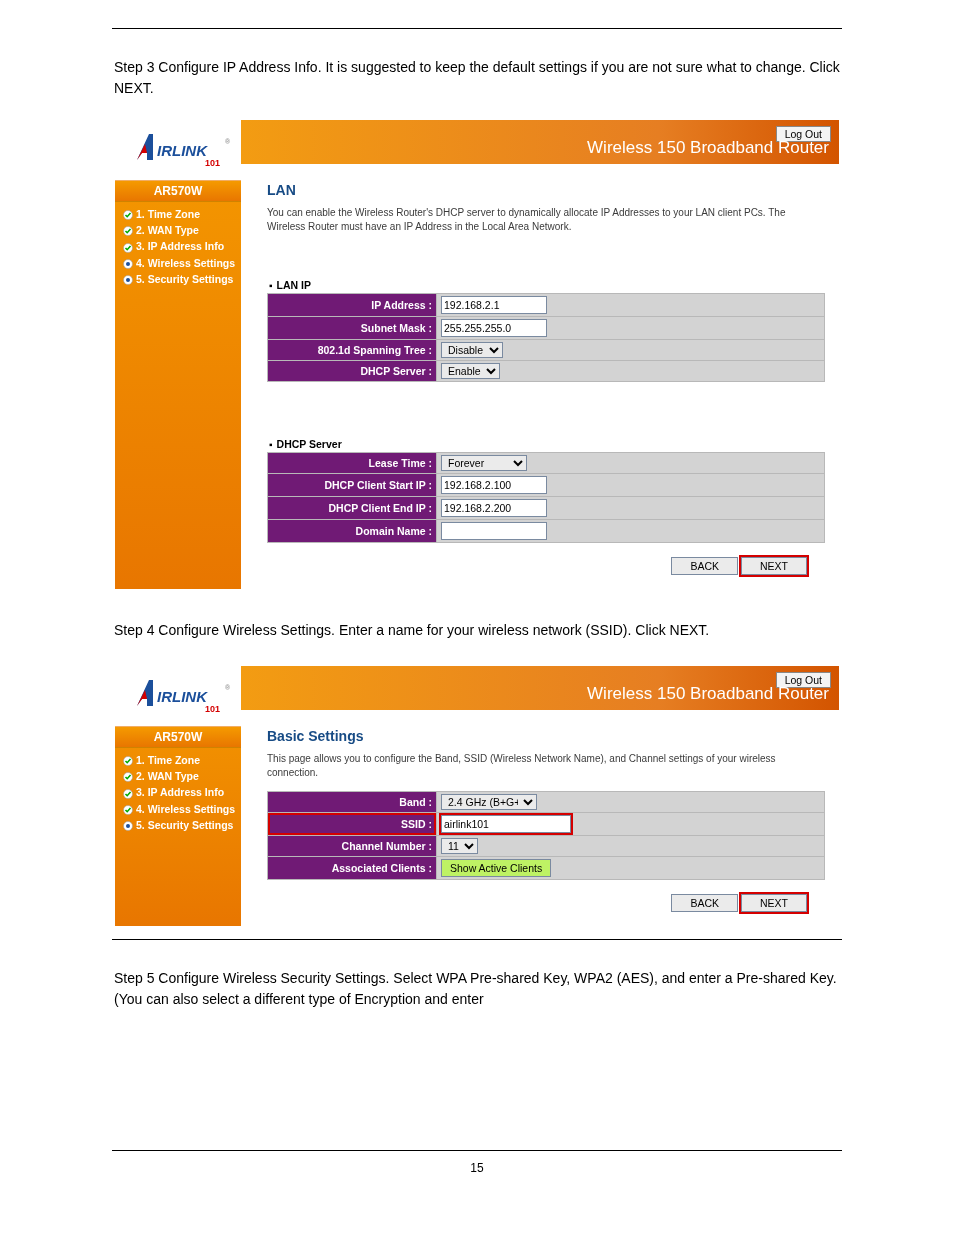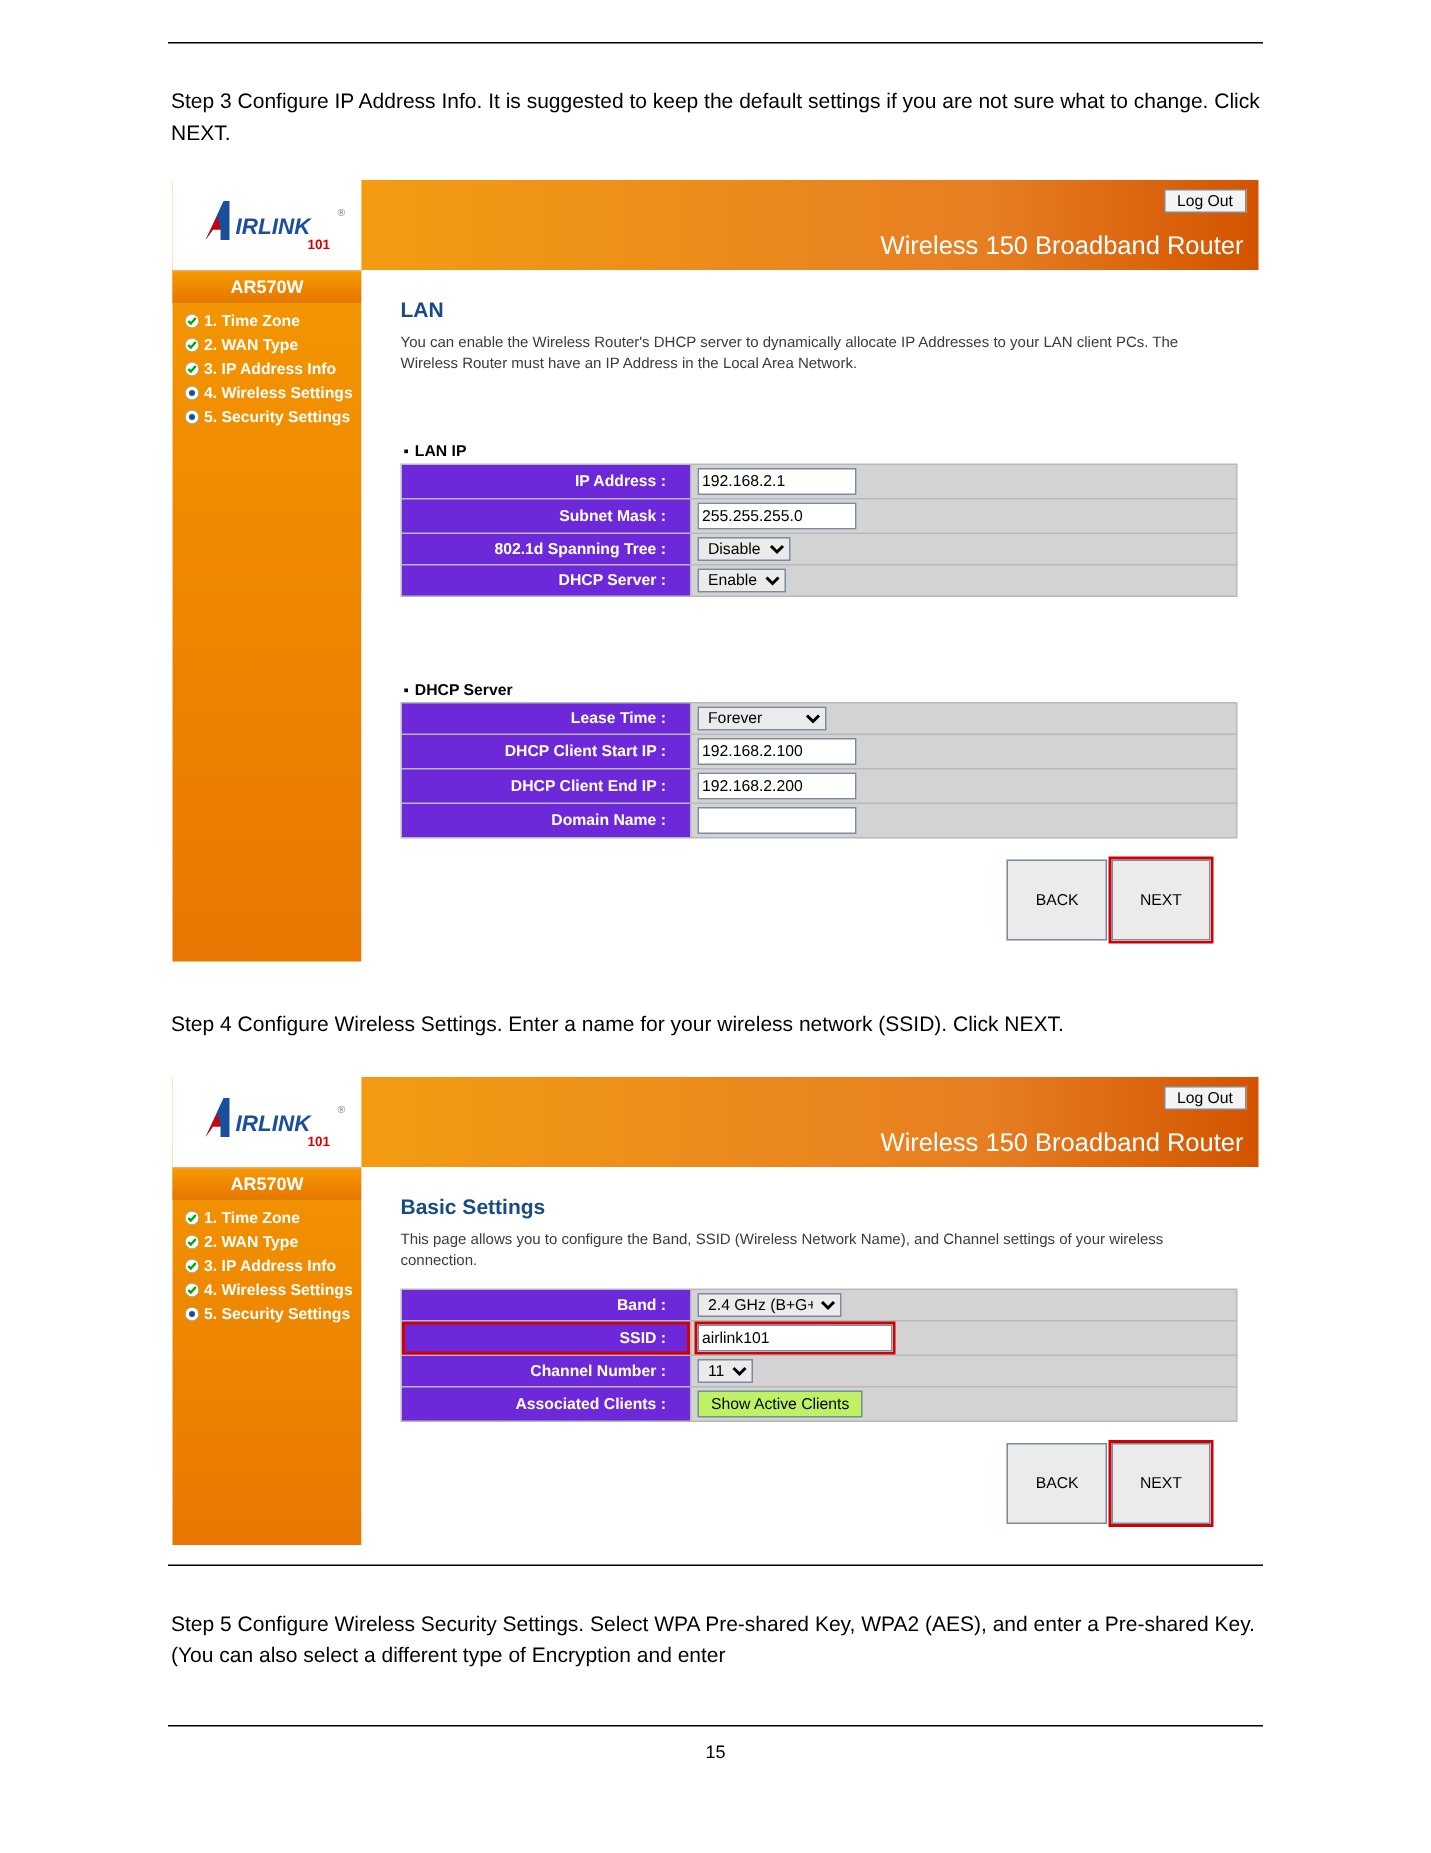--- a/index.html
+++ b/index.html
@@ -97,21 +97,21 @@
     vertical-align: middle;
     margin-right: 3px;
   }
   .nav-bullet svg { display:block; }
   .content {
     flex: 1;
     background: #fff;
     position: relative;
   }
   .header-band {
-    height: 60px;
+    height: 44px;
     background: linear-gradient(90deg, #f39c12 0%, #e67e22 70%, #d35400 100%);
     color: #fff;
     position: relative;
   }
   .logout {
     position: absolute;
     top: 6px;
     right: 8px;
     background: #f4f4f4;
     border: 1px solid #888;
@@ -158,25 +158,25 @@
   }
   table.cfg {
     border-collapse: separate;
     border-spacing: 1px;
     width: 100%;
     background: #b8b8b8;
     font-size: 10.5px;
   }
   table.cfg td.label {
     width: 160px;
-    background: #6d28d9;
+    background: #701a75;
     color: #fff;
     font-weight: bold;
     text-align: right;
-    padding: 2px 16px;
+    padding: 2px 4px;
   }
   table.cfg td.value {
     background: #d3d3d3;
     padding: 2px 4px;
   }
   input.txt, select.sel, button.inl {
     border: 1px solid #7a8aa0;
     background: #fff;
     font-size: 10.5px;
     font-family: inherit;
@@ -188,21 +188,21 @@
   button.inl { background: #bef264; height: 18px; padding: 0 8px; cursor:pointer; }
   .btn-row {
     text-align: right;
     padding: 14px 0 0 0;
   }
   .btn {
     display: inline-block;
     background: #ebebeb;
     border: 1px solid #7a8aa0;
     font-size: 10.5px;
-    padding: 20px 18px;
+    padding: 2px 18px;
     cursor: pointer;
     font-family: inherit;
     margin-left: 2px;
   }
   .hl {
     display: inline-block;
     box-shadow: 0 0 0 2px #d40000;
     padding: 0;
   }
   .hl .btn { margin-left: 0; }

